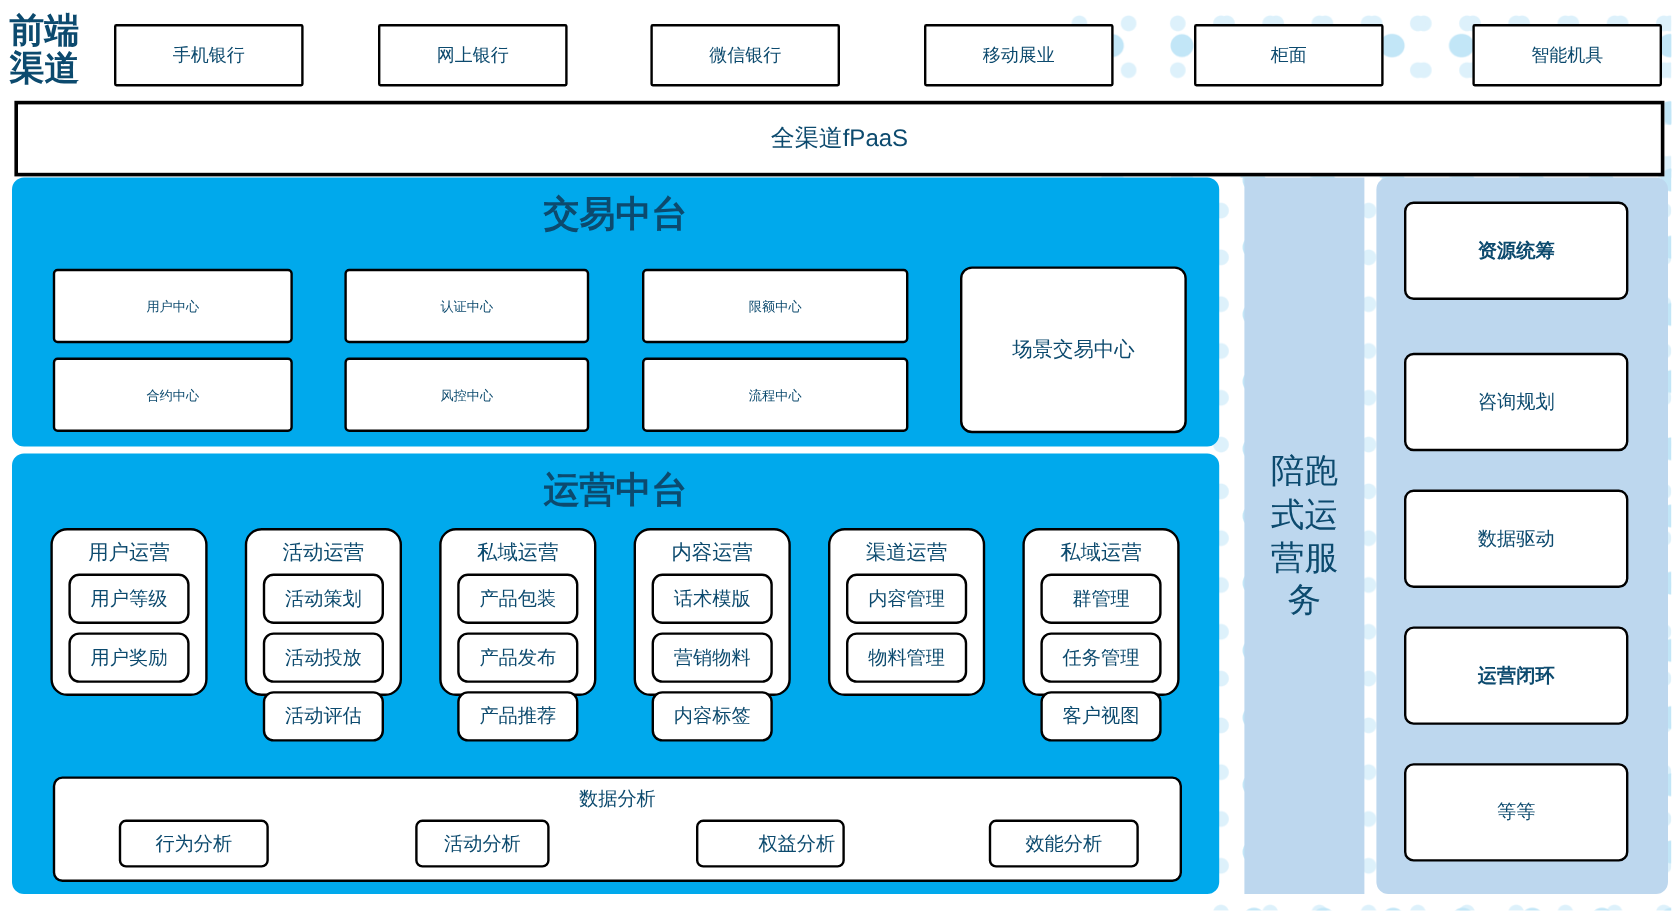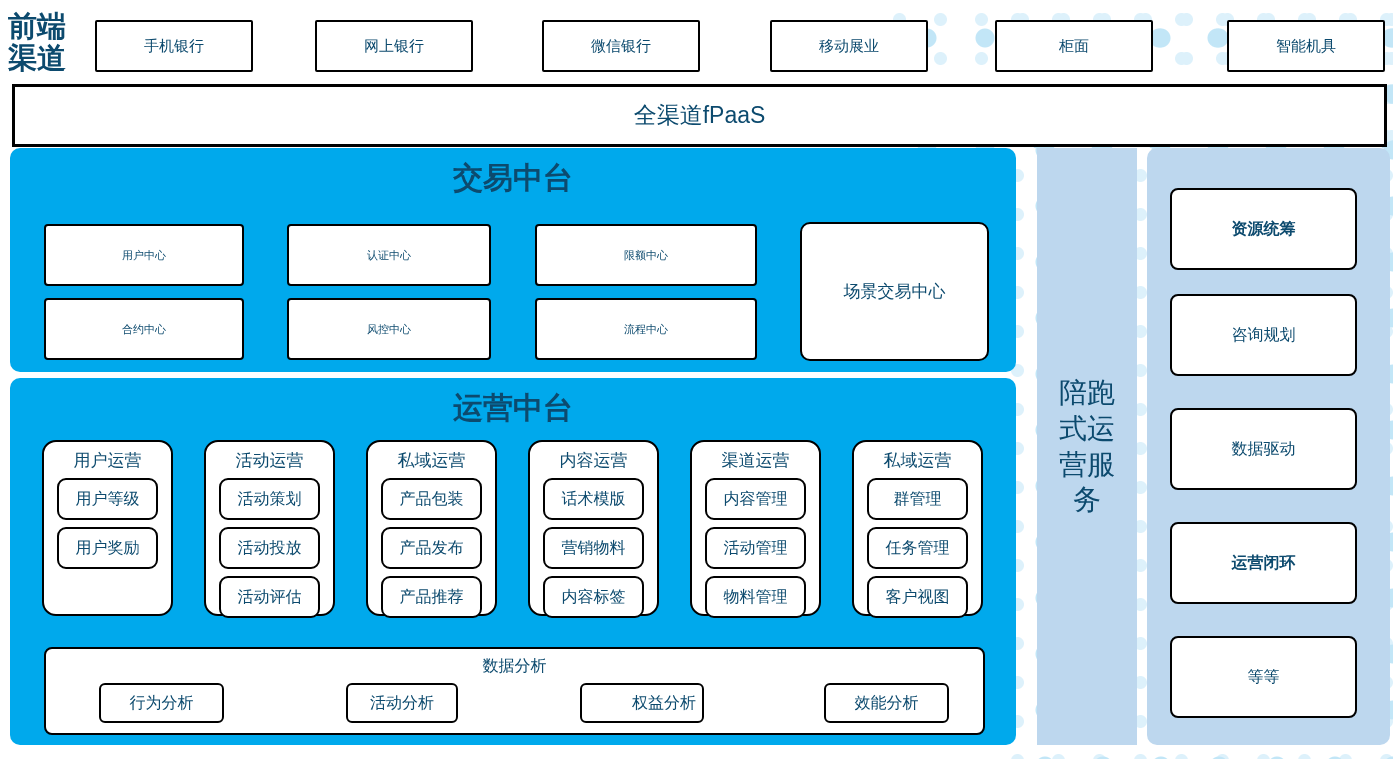--- a/index.html
+++ b/index.html
@@ -23,41 +23,41 @@
     left:5px;top:10px;width:64px;height:66px;
     font-family:"Liberation Serif","DejaVu Serif",serif;font-weight:bold;
     font-size:29px;line-height:1.12;text-align:center;
   }
   .channel-box{
     top:20px;height:48px;width:154px;background:#fff;border:2px solid #000;
     border-radius:2px;font-size:15px;text-align:center;
   }
   .fpaas-box{
     left:12px;top:84px;width:1369px;height:57px;background:#fff;
-    border:3px solid #000;font-size:23px;
+    border:3px solid #000;font-size:20px;
   }
   
   .platform{
     background:#00a9ec;border-radius:10px;left:10px;width:1006px;
   }
   .platform-title{
     position:absolute;left:0;top:10px;width:100%;text-align:center;
     font-family:"Liberation Serif","DejaVu Serif",serif;font-weight:bold;font-size:30px;
   }
   .center-box{
     position:absolute;background:#fff;border:2px solid #000;border-radius:4px;
     height:58px;font-size:11px;display:flex;align-items:center;justify-content:center;
   }
   .scene-box{
     position:absolute;background:#fff;border:2px solid #000;border-radius:10px;
     display:flex;align-items:center;justify-content:center;font-size:17px;
   }
   
   .group-box{
-    position:absolute;top:62px;width:131px;height:176px;background:#fff;
+    position:absolute;top:62px;width:131px;height:140px;background:#fff;
     border:2px solid #000;border-radius:14px;box-sizing:border-box;
     display:flex;flex-direction:column;align-items:center;
   }
   .group-title{margin-top:7px;font-size:17px;}
   .group-items{margin-top:6px;display:flex;flex-direction:column;gap:7px;}
   .group-item{
     width:101px;height:42px;background:#fff;border:2px solid #000;border-radius:9px;
     box-sizing:border-box;display:flex;align-items:center;justify-content:center;font-size:16px;
   }
   
@@ -153,21 +153,20 @@
         <div class="group-item">话术模版</div>
         <div class="group-item">营销物料</div>
         <div class="group-item">内容标签</div>
       </div>
     </div>
 
     <div class="group-box" style="left:680px;">
       <div class="group-title">渠道运营</div>
       <div class="group-items">
         <div class="group-item">内容管理</div>
-        <div class="group-item">活动管理</div>
         <div class="group-item">物料管理</div>
       </div>
     </div>
 
     <div class="group-box" style="left:842px;">
       <div class="group-title">私域运营</div>
       <div class="group-items">
         <div class="group-item">群管理</div>
         <div class="group-item">任务管理</div>
         <div class="group-item">客户视图</div>
@@ -181,20 +180,20 @@
       <div class="analysis-item" style="left:534px;width:124px;padding-left:44px;">权益分析</div>
       <div class="analysis-item" style="left:778px;width:125px;">效能分析</div>
     </div>
   </div>
 
   <div class="z flexc companion-bar">
     <div class="companion-text">陪跑式运营服务</div>
   </div>
 
   <div class="z services-panel">
-    <div class="service-box service-bold" style="top:40px;">资源统筹</div>
+    <div class="service-box service-bold" style="top:20px;">资源统筹</div>
     <div class="service-box" style="top:146px;">咨询规划</div>
     <div class="service-box" style="top:260px;">数据驱动</div>
     <div class="service-box service-bold" style="top:374px;">运营闭环</div>
     <div class="service-box" style="top:488px;">等等</div>
   </div>
 
 </div>
 
 </body></html>

